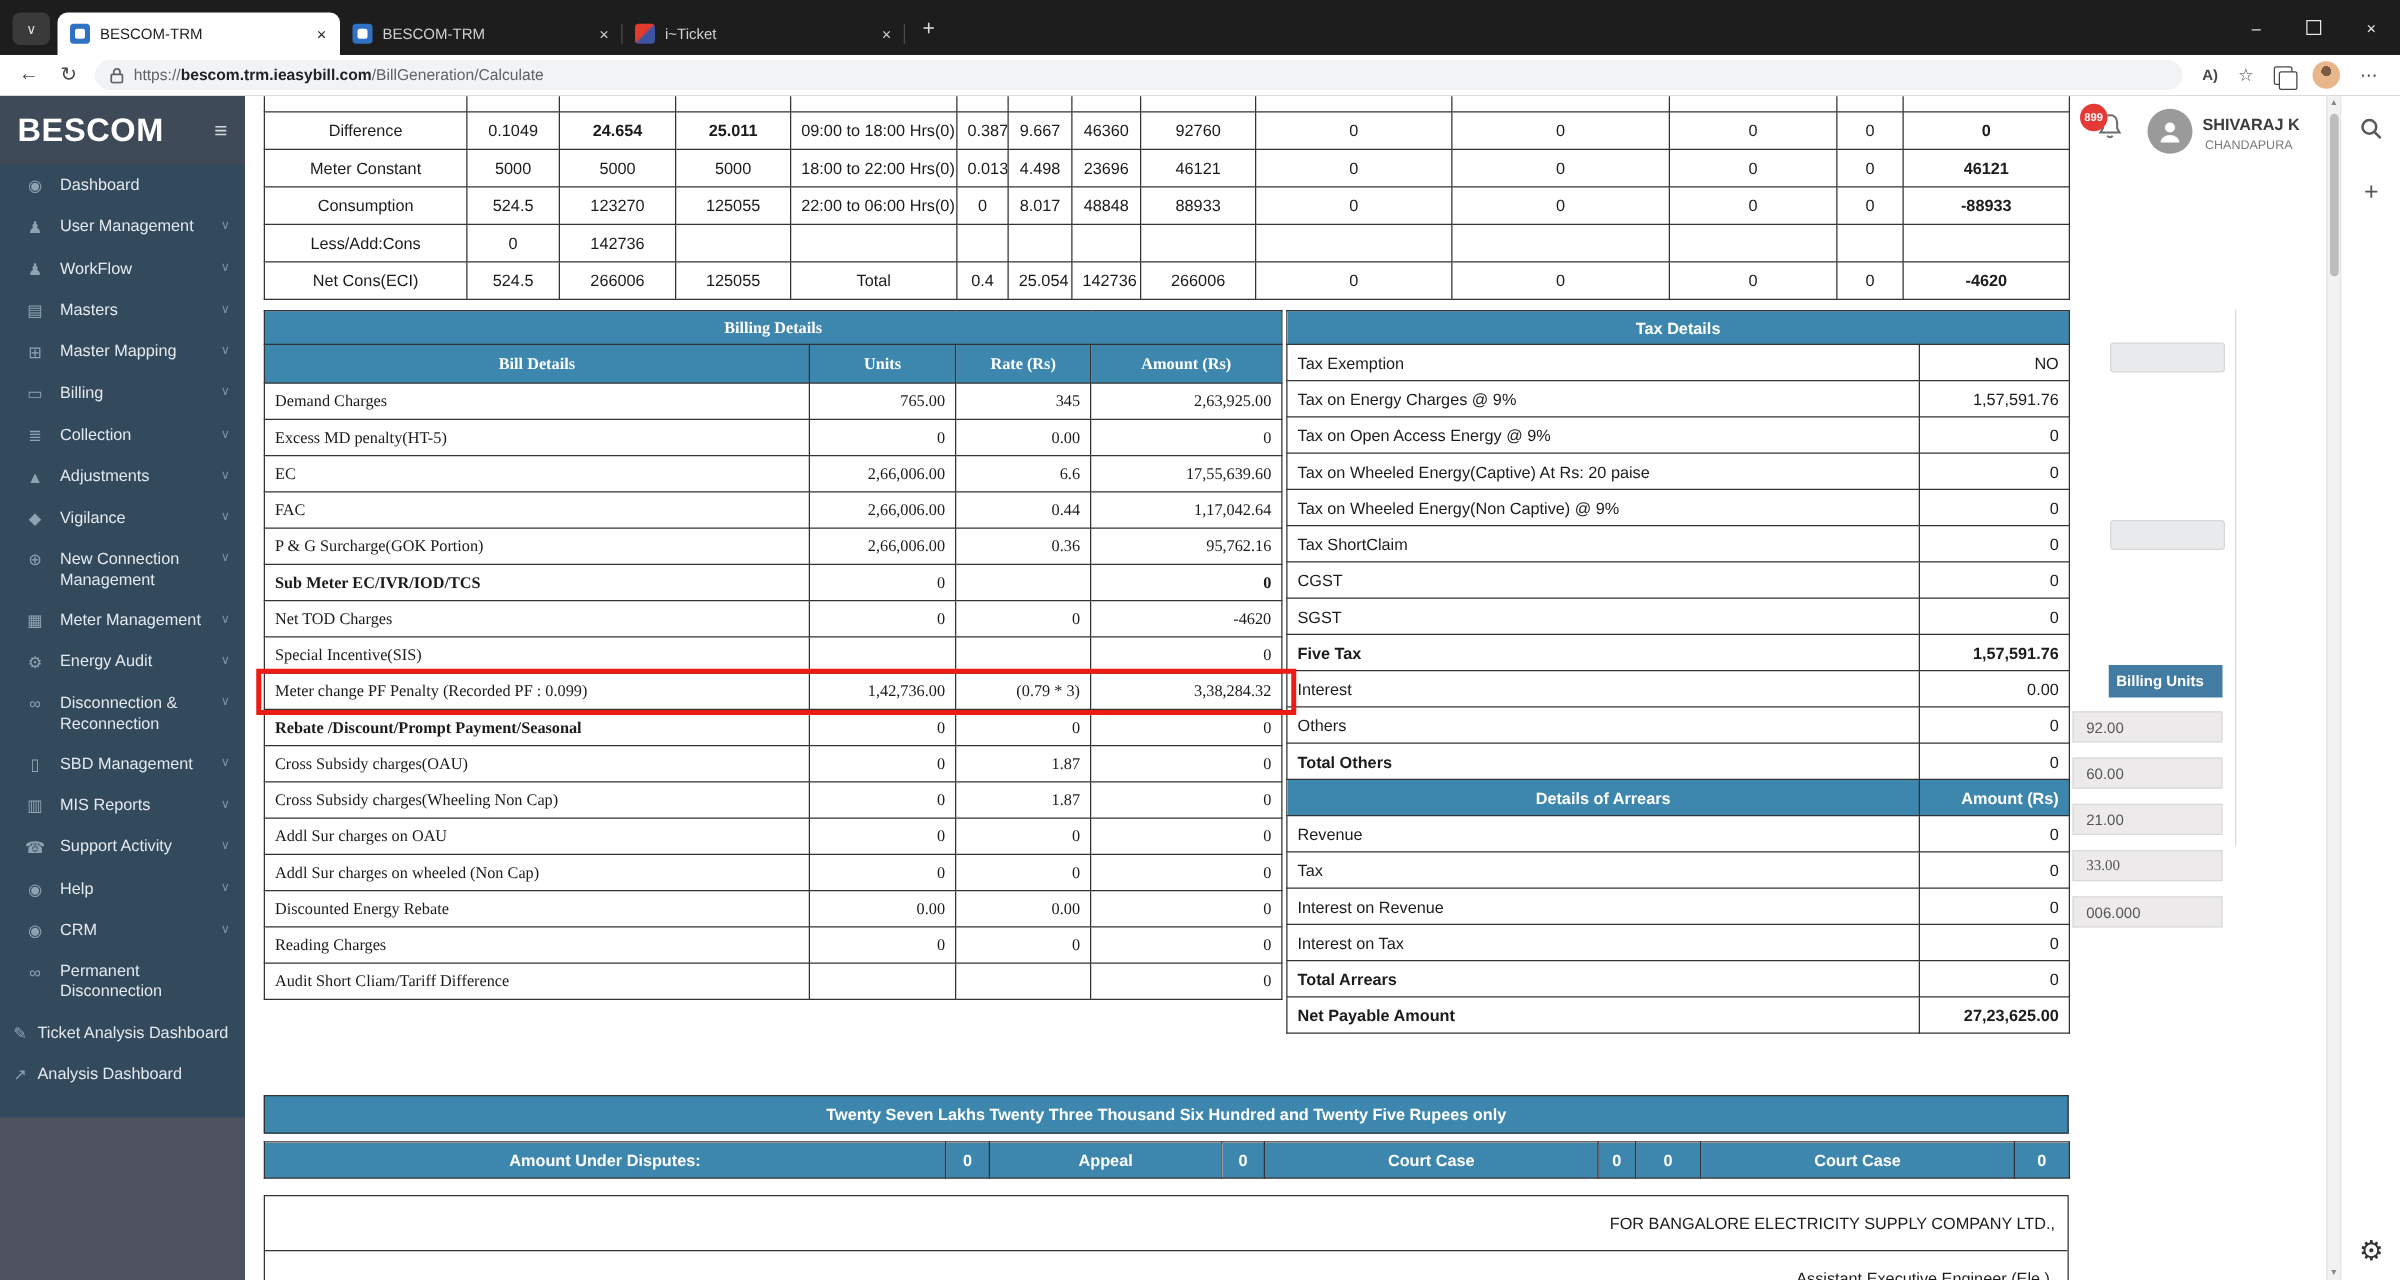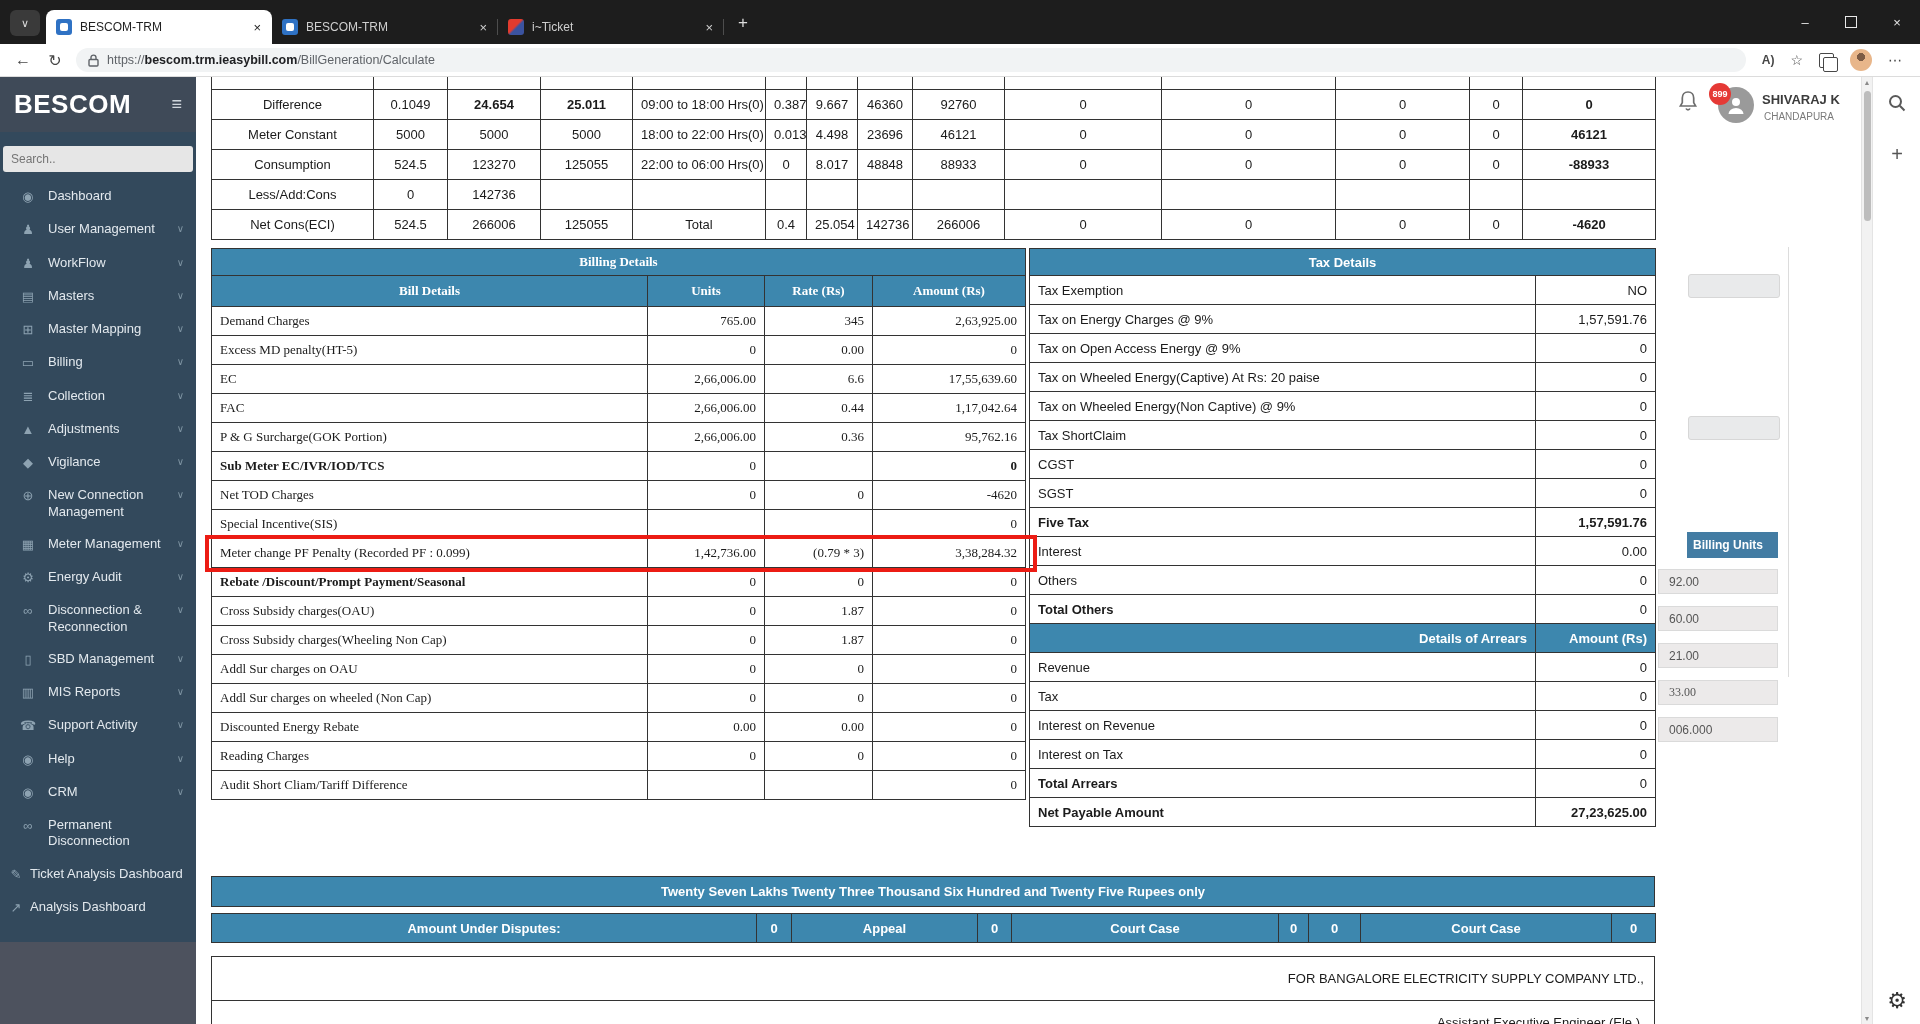--- a/index.html
+++ b/index.html
@@ -81,42 +81,42 @@
   .billing th{background:#3d87ae;color:#fff;font-weight:bold;}
   .billing .title th{height:27px;}
   .billing .cols th{height:31px;}
   .billing td{height:29px;}
 
   .tax{left:833px;top:171px;width:626px;}
   .tax th{background:#3d87ae;color:#fff;font-weight:bold;}
   .tax .title th{height:27px;}
   .tax td{height:29px;}
   .tax .subhead th{height:29px;}
-  .th-c{text-align:right;} .th-r{text-align:right;}
+  .th-c{text-align:center;} .th-r{text-align:right;}
 
   .words{position:absolute;left:15px;top:799px;width:1444px;height:31px;background:#3d87ae;
          border:1px solid #333;box-sizing:border-box;color:#fff;font-weight:bold;font-size:13px;
          display:flex;align-items:center;justify-content:center;}
 
   .disputes{left:15px;top:836px;width:1444px;}
   .disputes td{height:29px;background:#3d87ae;color:#fff;font-weight:bold;text-align:center;}
 
   .signature{position:absolute;left:15px;top:879px;width:1444px;height:88px;border:1px solid #333;
              box-sizing:border-box;font-size:13px;color:#1b1b1b;}
   .sig-company{height:43px;display:flex;align-items:center;justify-content:flex-end;
                padding-right:10px;border-bottom:1px solid #333;}
   .sig-role{height:42px;display:flex;align-items:center;justify-content:flex-end;padding-right:14px;}
 
   .red-box{position:absolute;left:9px;top:458px;width:832px;height:37px;border:4px solid #ec1c14;
            box-sizing:border-box;z-index:6;pointer-events:none;}
 
   
   .badge{position:absolute;left:1468px;top:6px;width:22px;height:22px;background:#e53935;
          border-radius:50%;color:#fff;font-size:9px;font-weight:bold;display:flex;
-         align-items:center;justify-content:center;z-index:3;margin-left:45px;}
+         align-items:center;justify-content:center;z-index:3;}
   .bell{position:absolute;left:1480px;top:12px;z-index:2;}
   .avatar-big{position:absolute;left:1522px;top:10px;width:36px;height:36px;border-radius:50%;
               background:#9a9a9a;display:flex;align-items:center;justify-content:center;}
   .user-name{position:absolute;left:1566px;top:15px;font-size:13px;font-weight:bold;color:#3c3c3c;}
   .user-loc{position:absolute;left:1568px;top:34px;font-size:10px;color:#7a7a7a;}
   .gbox{position:absolute;background:#e9eaeb;border:1px solid #d7d7d7;border-radius:3px;
         width:90px;height:22px;left:1492px;}
   .bu-head{position:absolute;left:1491px;top:455px;width:91px;height:26px;background:#437ca3;
            color:#fff;font-weight:bold;font-size:12px;display:flex;align-items:center;
            padding-left:6px;box-sizing:border-box;}
@@ -190,23 +190,20 @@
 </div>
 
 <div class="content">
 
   <aside class="sidebar">
     <div class="side-top">
       <div class="brand-row">
         <span class="brand">BESCOM</span>
         <span class="hamburger">≡</span>
       </div>
-      <div class="search-wrap">
-        <input class="search" placeholder="Search.." style="">
-      </div>
       <nav id="nav">
           <div class="nav-item">
             <span class="nav-ico">◉</span>
             <span class="nav-label">Dashboard</span>
           </div>
           <div class="nav-item">
             <span class="nav-ico">♟</span>
             <span class="nav-label">User Management</span>
             <span class="nav-chev">∨</span>
           </div>

